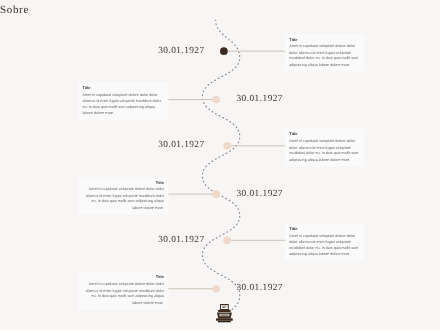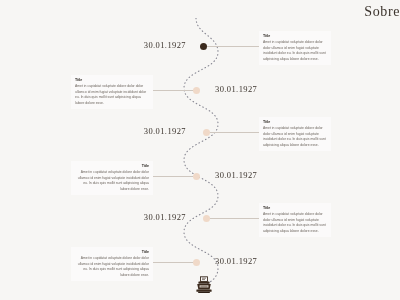--- a/index.html
+++ b/index.html
@@ -20,23 +20,23 @@
     width: 400px;
     height: 300px;
   }
 
   
   .page-title {
     position: absolute;
     top: 4px;
     left: 0;
     width: 400px;
-    text-align: right;
+    text-align: left;
     font-family: "Liberation Serif", serif;
-    font-size: 14px;
+    font-size: 10px;
     letter-spacing: 0.6px;
     color: #3b332c;
   }
 
   
   .spine {
     position: absolute;
     left: 150px;
     top: 18px;
     width: 110px;

